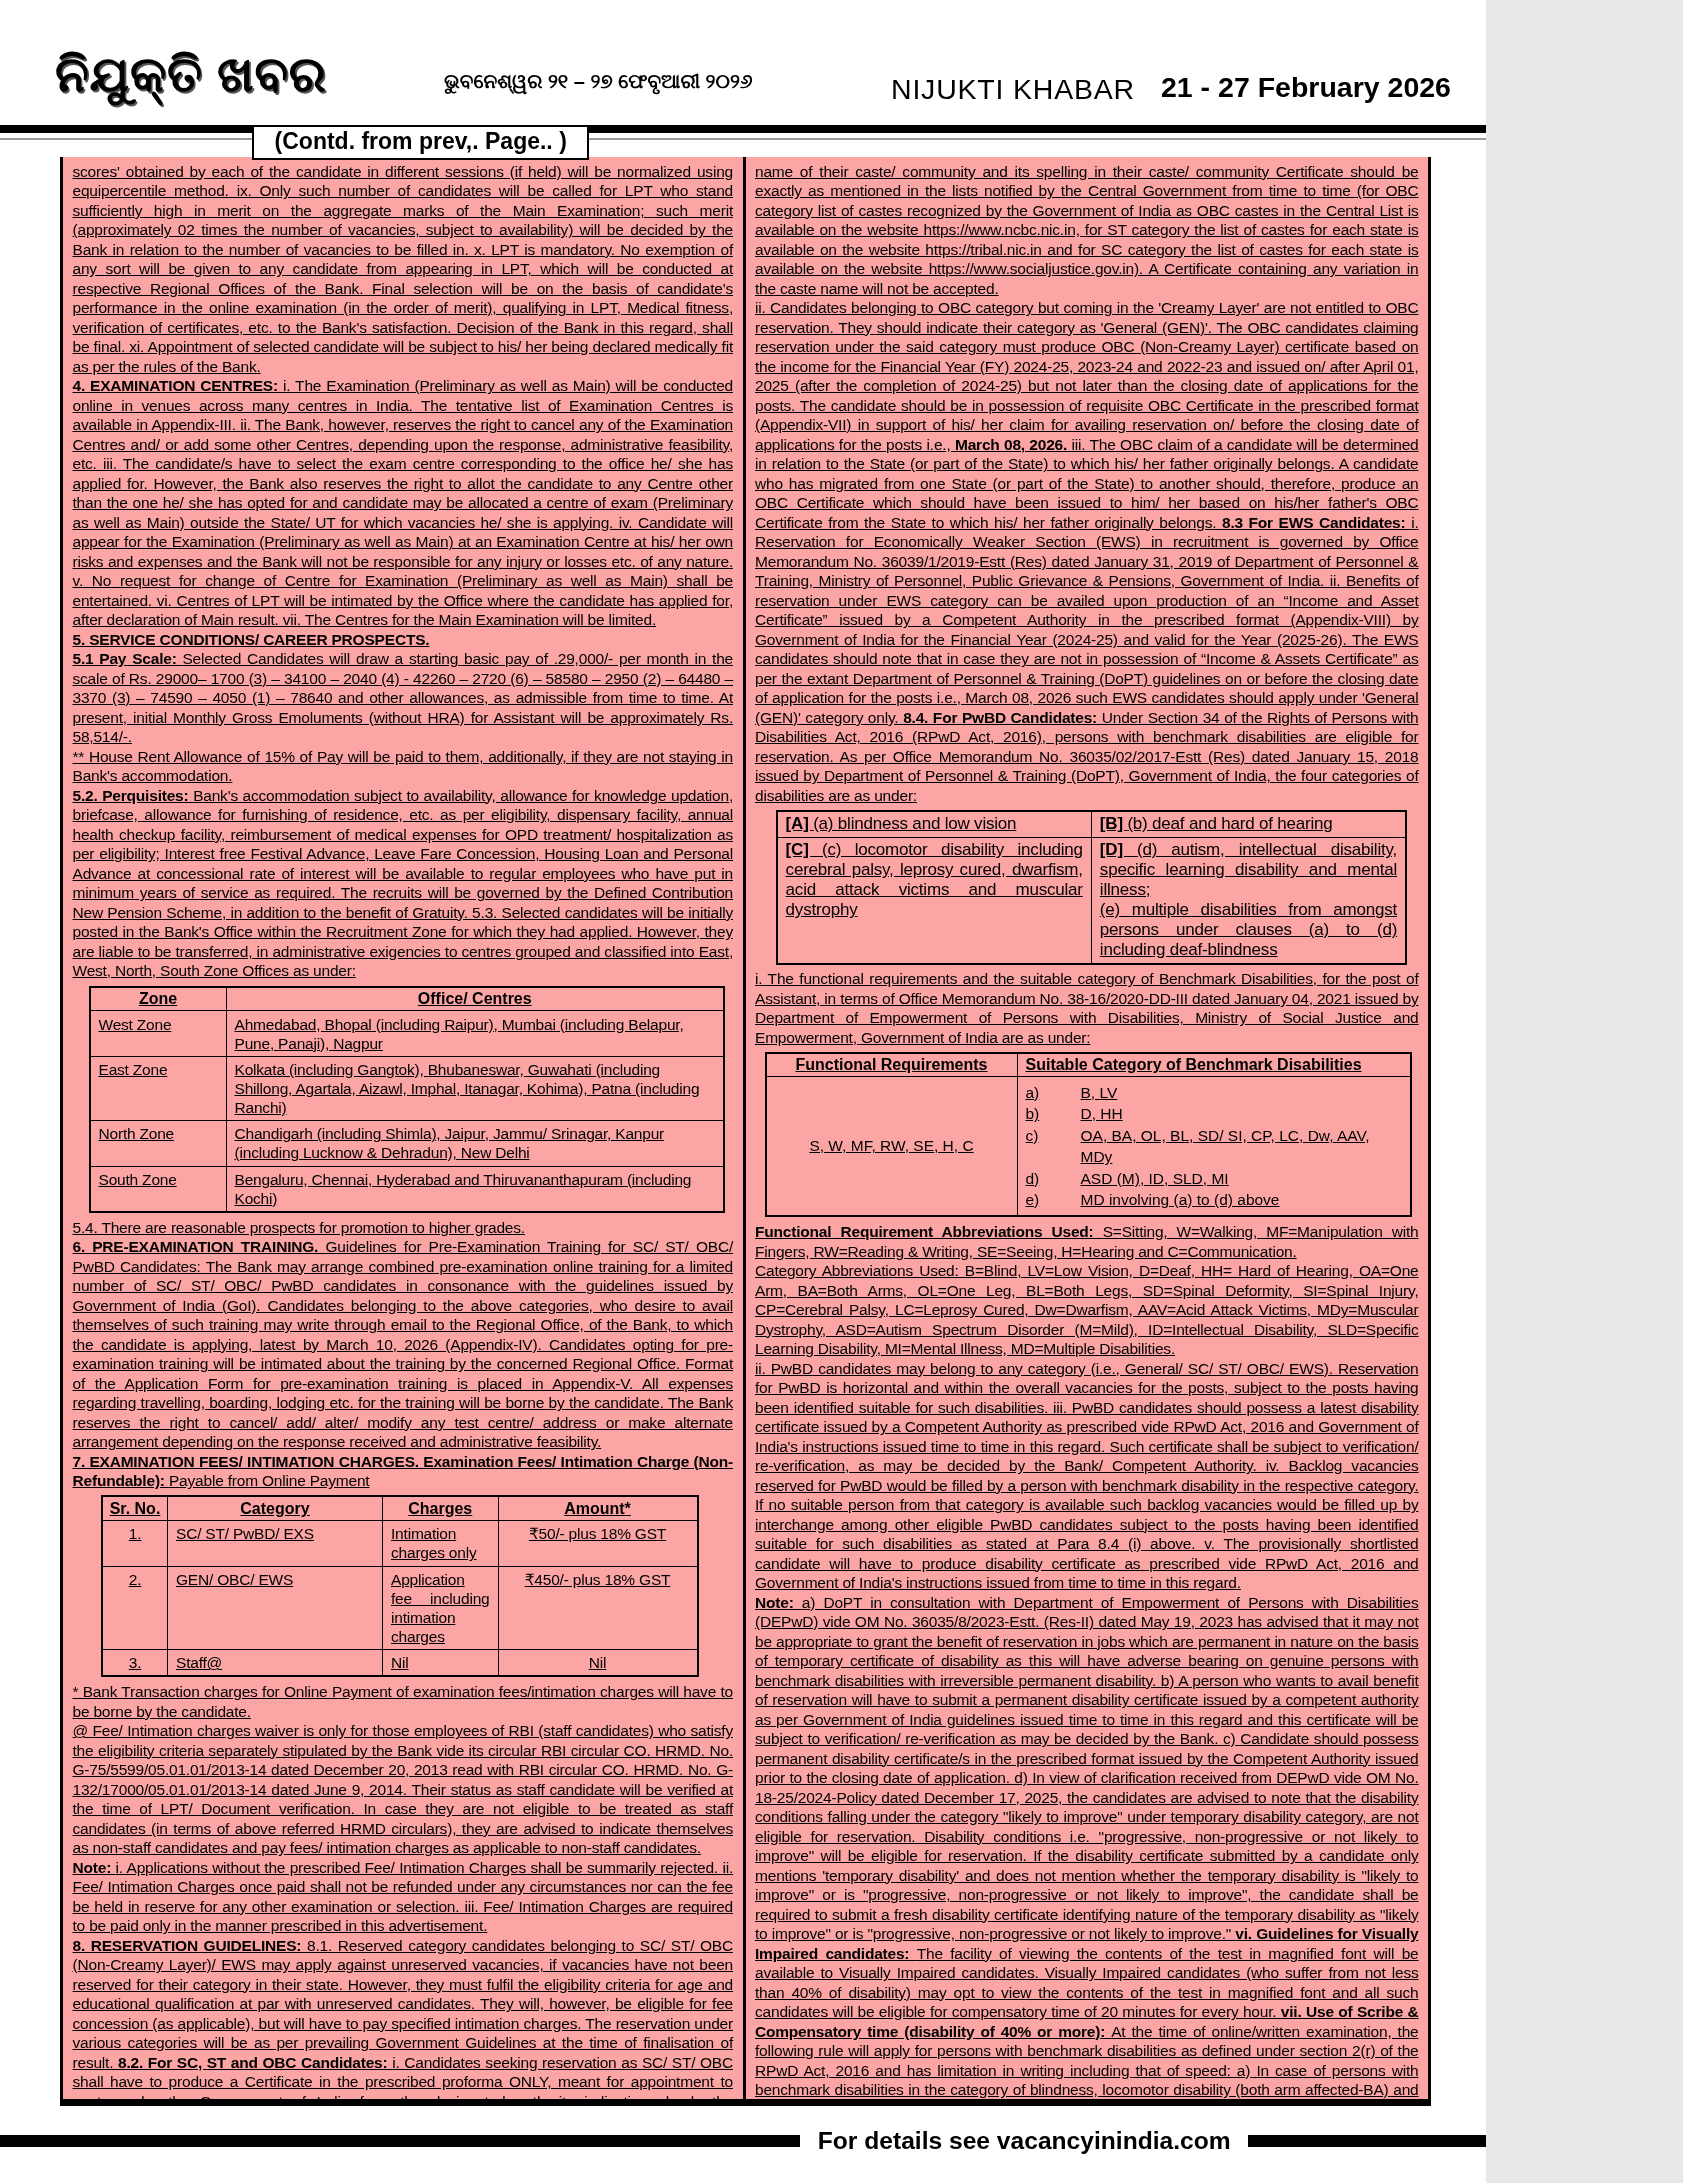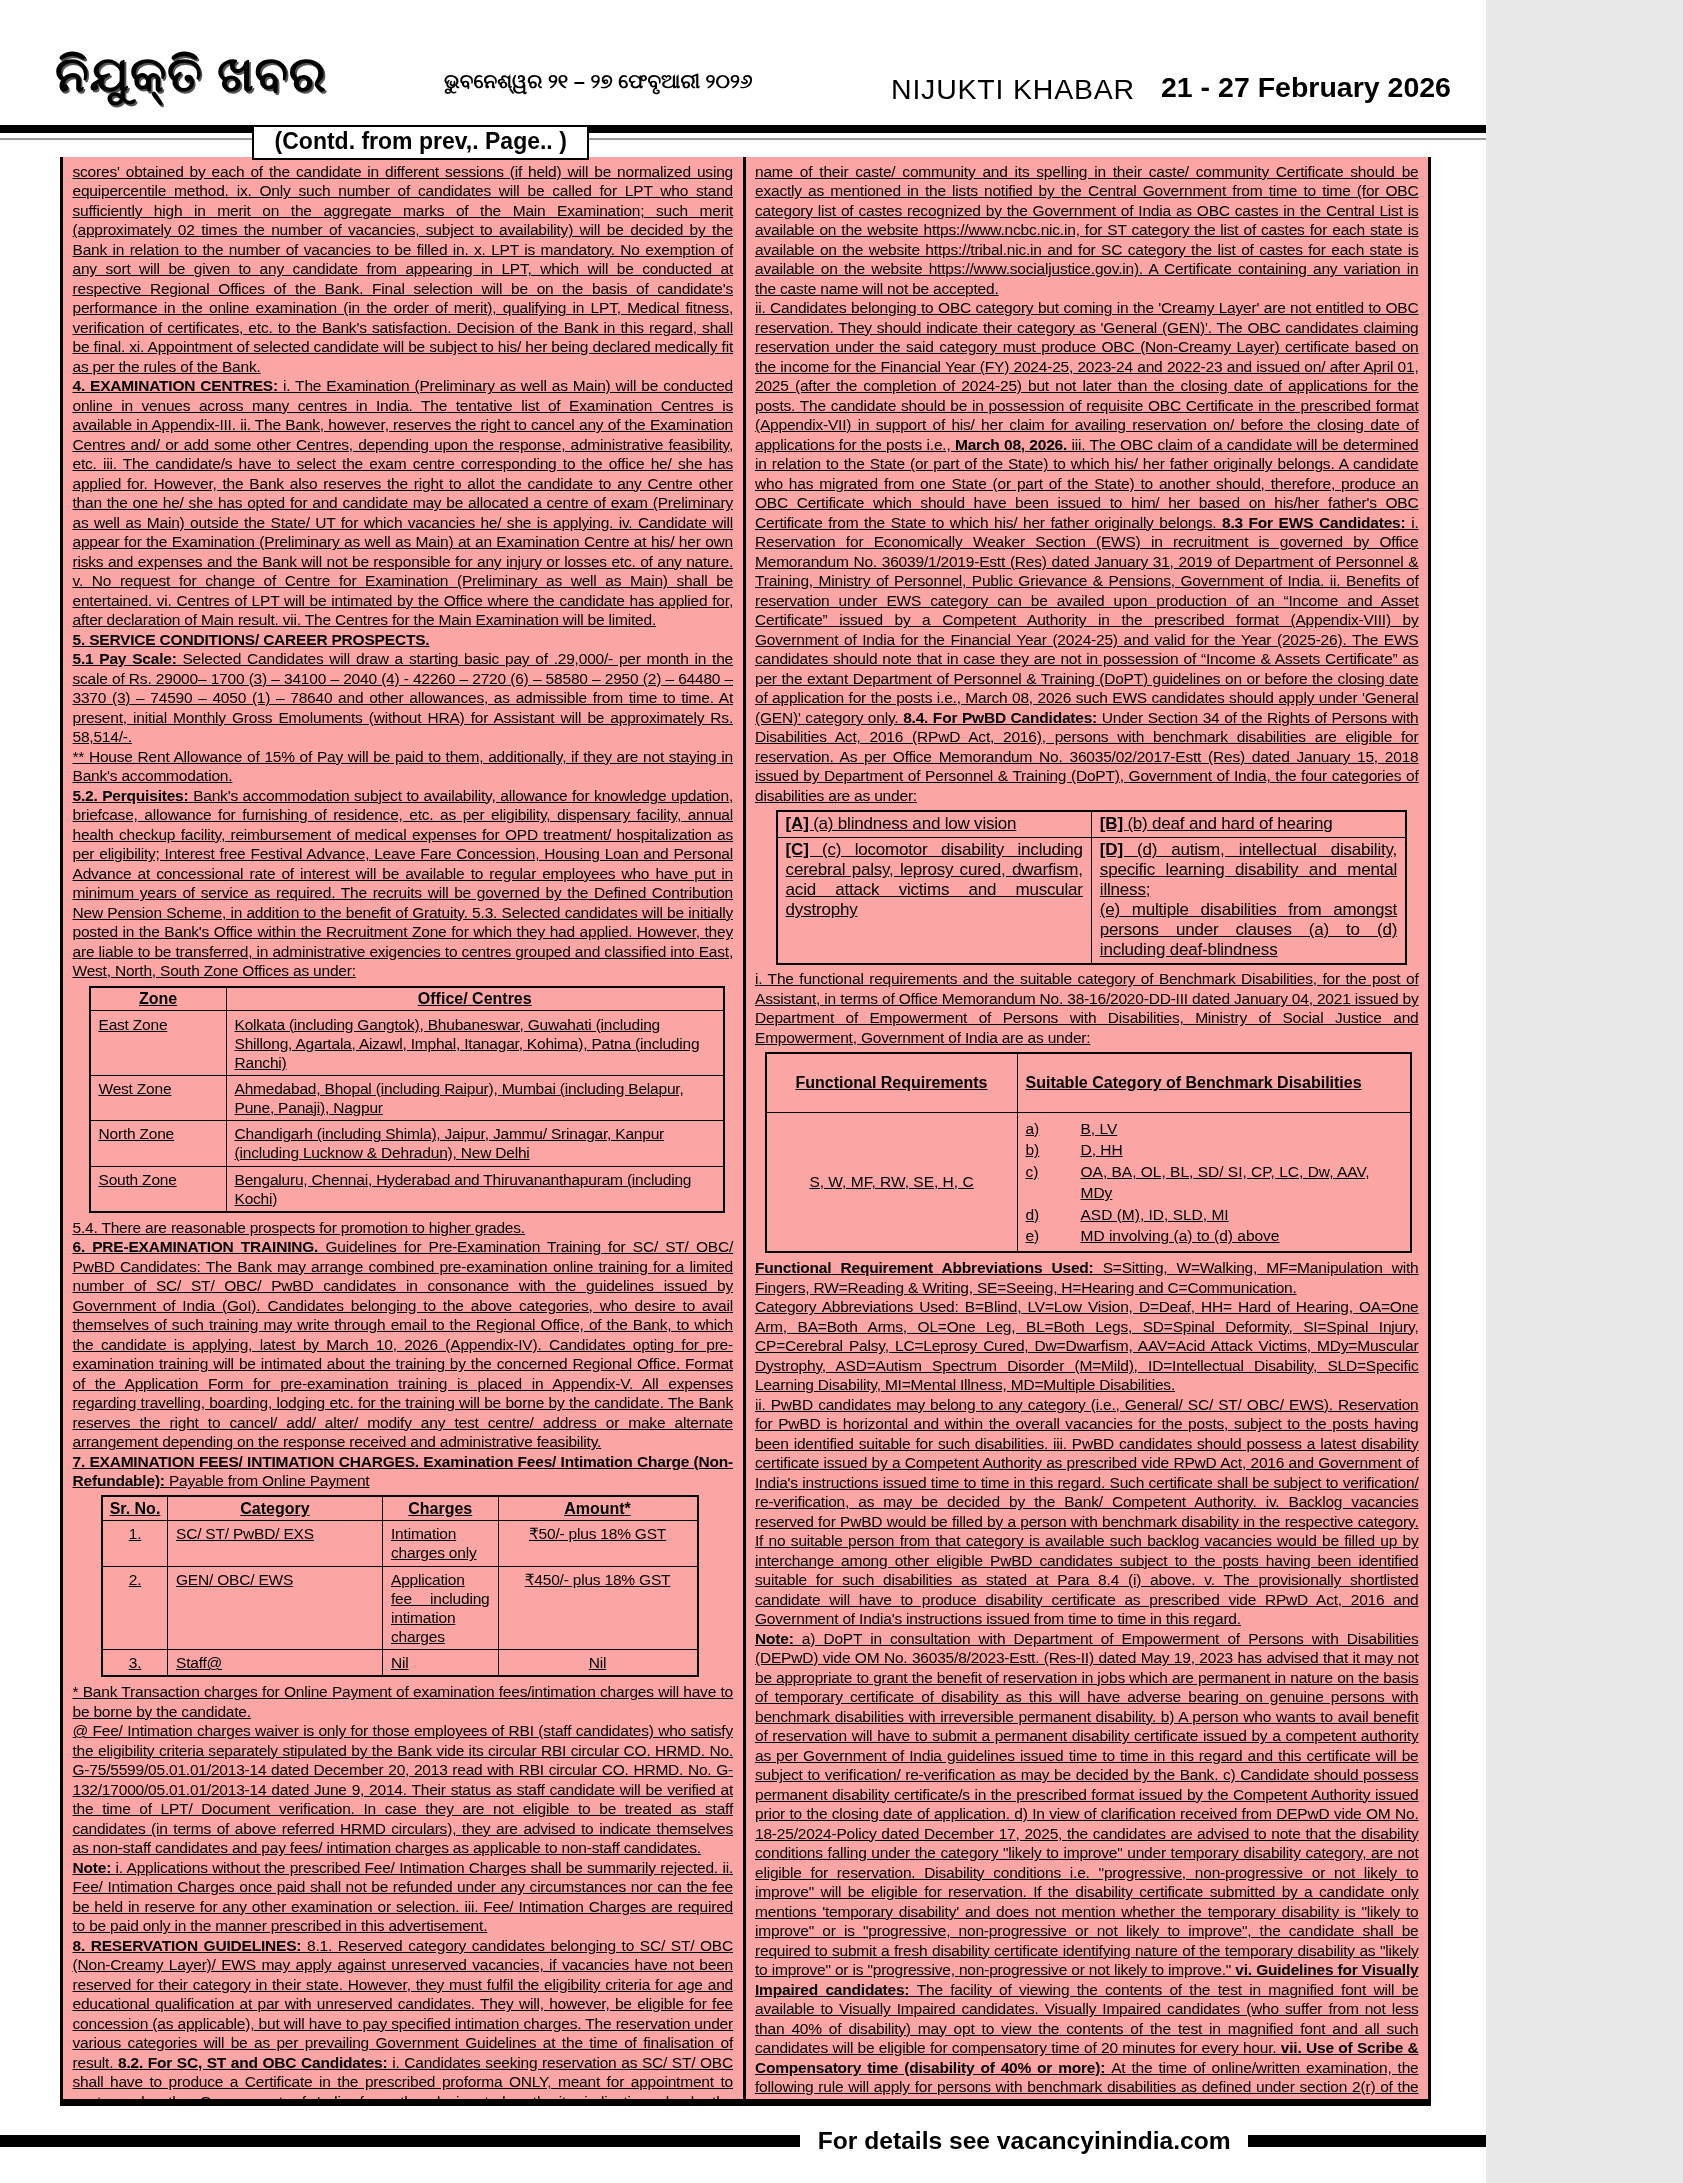--- a/index.html
+++ b/index.html
@@ -42,21 +42,21 @@
   .feetable th:first-child,.feetable td:first-child{border-left:none;width:48px;text-align:center;}
   .feetable td:nth-child(4){text-align:center;width:182px;}
   .feetable td:nth-child(2){width:198px;}
   .feetable .j{text-align:justify;text-align-last:justify;}
   
   .dtable{width:calc(100% - 32px);margin:4.8px 8px 4.8px 20.6px;border:2.4px solid #000;}
   .dtable td{border:1.6px solid #000;font-size:17px;line-height:20px;padding:2.4px 8px;
              vertical-align:top;width:50%;letter-spacing:-0.2px;text-align:justify;white-space:pre-line;}
   
   .ftable{width:calc(100% - 16px);margin:4.8px 4.8px 4.8px 9.5px;border:2.4px solid #000;}
-  .ftable th{border:1.6px solid #000;font-size:16px;padding:20px 8px;text-align:left;}
+  .ftable th{border:1.6px solid #000;font-size:16px;padding:2px 8px;text-align:left;}
   .ftable th:first-child{width:234px;text-align:center;}
   .ftable td{border:1.6px solid #000;font-size:15.5px;padding:4.8px 8px;vertical-align:middle;}
   .ftable .freq{text-align:center;}
   .fitem{display:grid;grid-template-columns:55px 1fr;line-height:21.4px;}
   
   .footer{display:flex;align-items:center;margin-top:20.6px;}
   .footer .bar{height:12px;background:#000;}
   .footer .bar-l{flex:1;}
   .footer .bar-r{width:238px;}
   .footer .ftext{font-size:24.6px;font-weight:bold;padding:0 17.4px;white-space:nowrap;}
@@ -92,26 +92,26 @@
 
       <table class="ztable">
         <thead>
           <tr>
             <th>Zone</th>
             <th>Office/ Centres</th>
           </tr>
         </thead>
         <tbody>
           <tr>
+            <td>West Zone</td>
+            <td>Ahmedabad, Bhopal (including Raipur), Mumbai (including Belapur, Pune, Panaji), Nagpur</td>
+          </tr>
+          <tr>
             <td>East Zone</td>
             <td>Kolkata (including Gangtok), Bhubaneswar, Guwahati (including Shillong, Agartala, Aizawl, Imphal, Itanagar, Kohima), Patna (including Ranchi)</td>
-          </tr>
-          <tr>
-            <td>West Zone</td>
-            <td>Ahmedabad, Bhopal (including Raipur), Mumbai (including Belapur, Pune, Panaji), Nagpur</td>
           </tr>
           <tr>
             <td>North Zone</td>
             <td>Chandigarh (including Shimla), Jaipur, Jammu/ Srinagar, Kanpur (including Lucknow &amp; Dehradun), New Delhi</td>
           </tr>
           <tr>
             <td>South Zone</td>
             <td>Bengaluru, Chennai, Hyderabad and Thiruvananthapuram (including Kochi)</td>
           </tr>
         </tbody>

